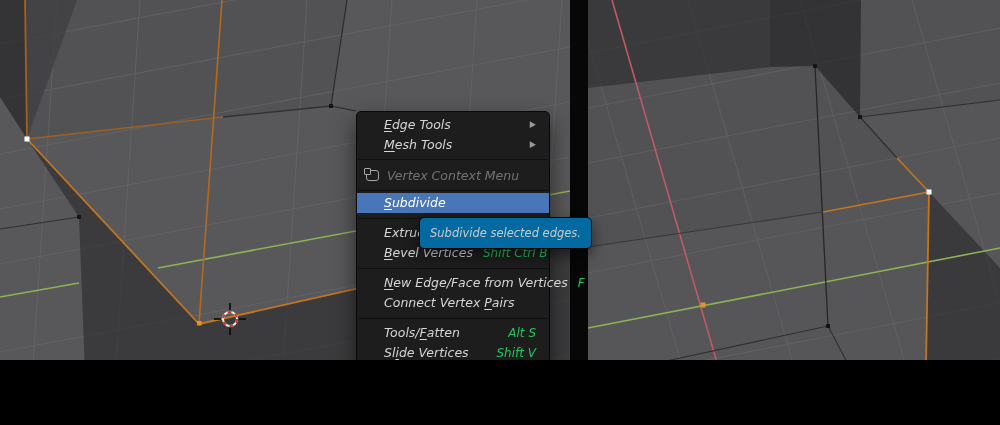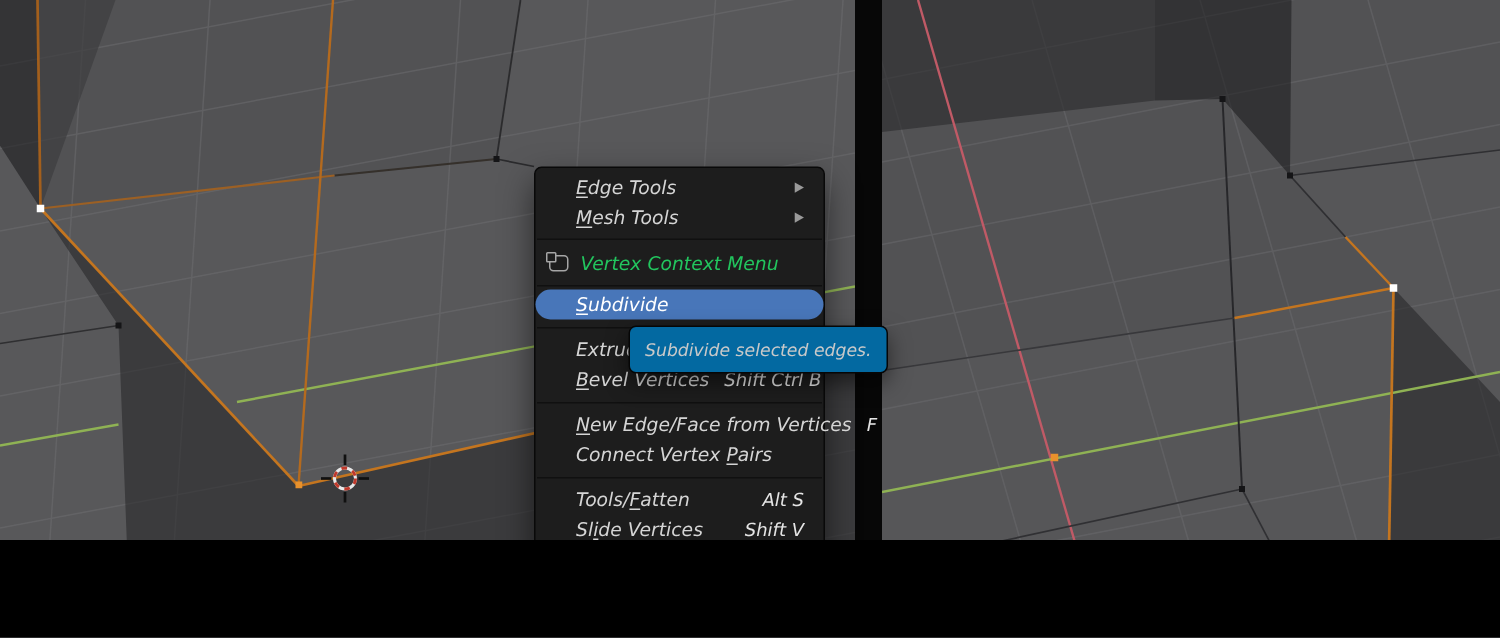--- a/index.html
+++ b/index.html
@@ -8,28 +8,28 @@
   .scene{position:absolute;left:0;top:0;}
 
   
   .menu{position:absolute;left:356px;top:111px;width:194px;box-sizing:border-box;
         background:#1D1D1D;border:1px solid #090909;border-radius:5px;
         box-shadow:0 10px 22px rgba(0,0,0,.55);padding:3px 0 8px;z-index:5;}
   .mi{height:20px;display:flex;align-items:center;padding:0 13px 0 27px;
       color:#D5D5D5;font-size:12.5px;line-height:20px;cursor:default;}
   .mi .lbl{white-space:nowrap;}
   .mi .k{text-decoration:underline;text-underline-offset:2px;}
-  .mi .sc{margin-left:auto;color:#e5e5e5;font-size:12px;padding-left:10px;white-space:nowrap;text-align:right;}
+  .mi .sc{margin-left:auto;color:#22c55e;font-size:12px;padding-left:10px;white-space:nowrap;text-align:right;}
   .mi .arrow{margin-left:auto;color:#9A9A9A;font-size:8px;transform:scaleY(1.1);}
-  .mi.hl{background:#4876B9;color:#FFFFFF;border-radius:10px;}
+  .mi.hl{background:#4876B9;color:#FFFFFF;}
   .sep{height:10px;position:relative;}
   .sep.s8{height:8px;}.sep.s6{height:6px;}
   .sep::after{content:"";position:absolute;left:1px;right:1px;top:50%;height:1px;background:#101010;}
   .hdr{height:24px;display:flex;align-items:center;gap:8px;padding:0 13px 0 9px;
-       color:#22c55e;font-size:12.5px;}
+       color:#737373;font-size:12.5px;}
   .hicon{width:13px;height:11px;border:1.5px solid #A6A6A6;border-radius:3px;
          box-sizing:border-box;position:relative;flex:0 0 auto;}
   .hicon::before{content:"";position:absolute;left:-3px;top:-3px;width:5px;height:5px;
          background:#1D1D1D;border:1.5px solid #A6A6A6;border-radius:1px;}
 
   
   .tooltip{position:absolute;left:419px;top:217px;z-index:9;white-space:nowrap;
            background:#0369a1;border:1px solid #060606;border-radius:5px;
            color:#C9C9C9;font-size:11.5px;padding:8px 10px;
            box-shadow:0 6px 14px rgba(0,0,0,.5);}

